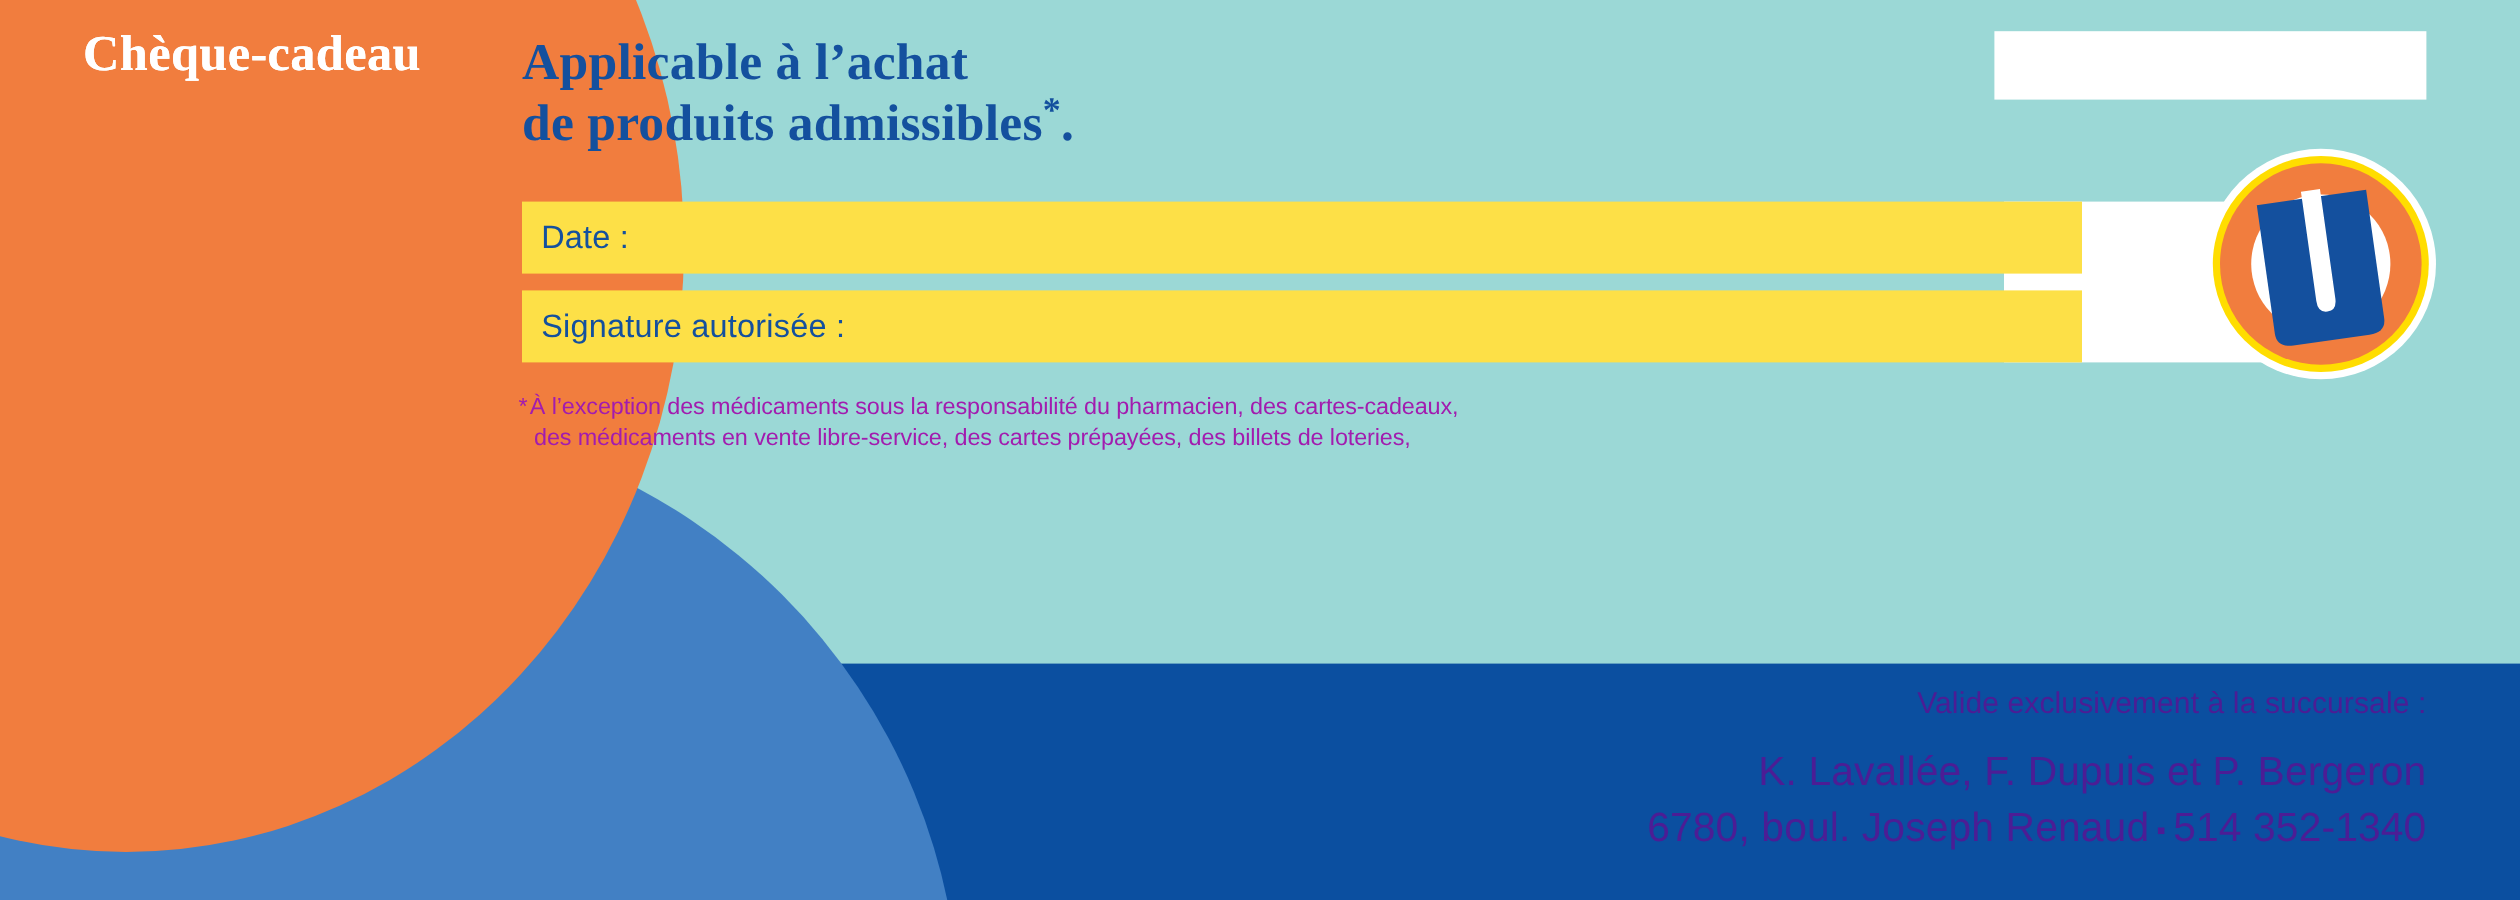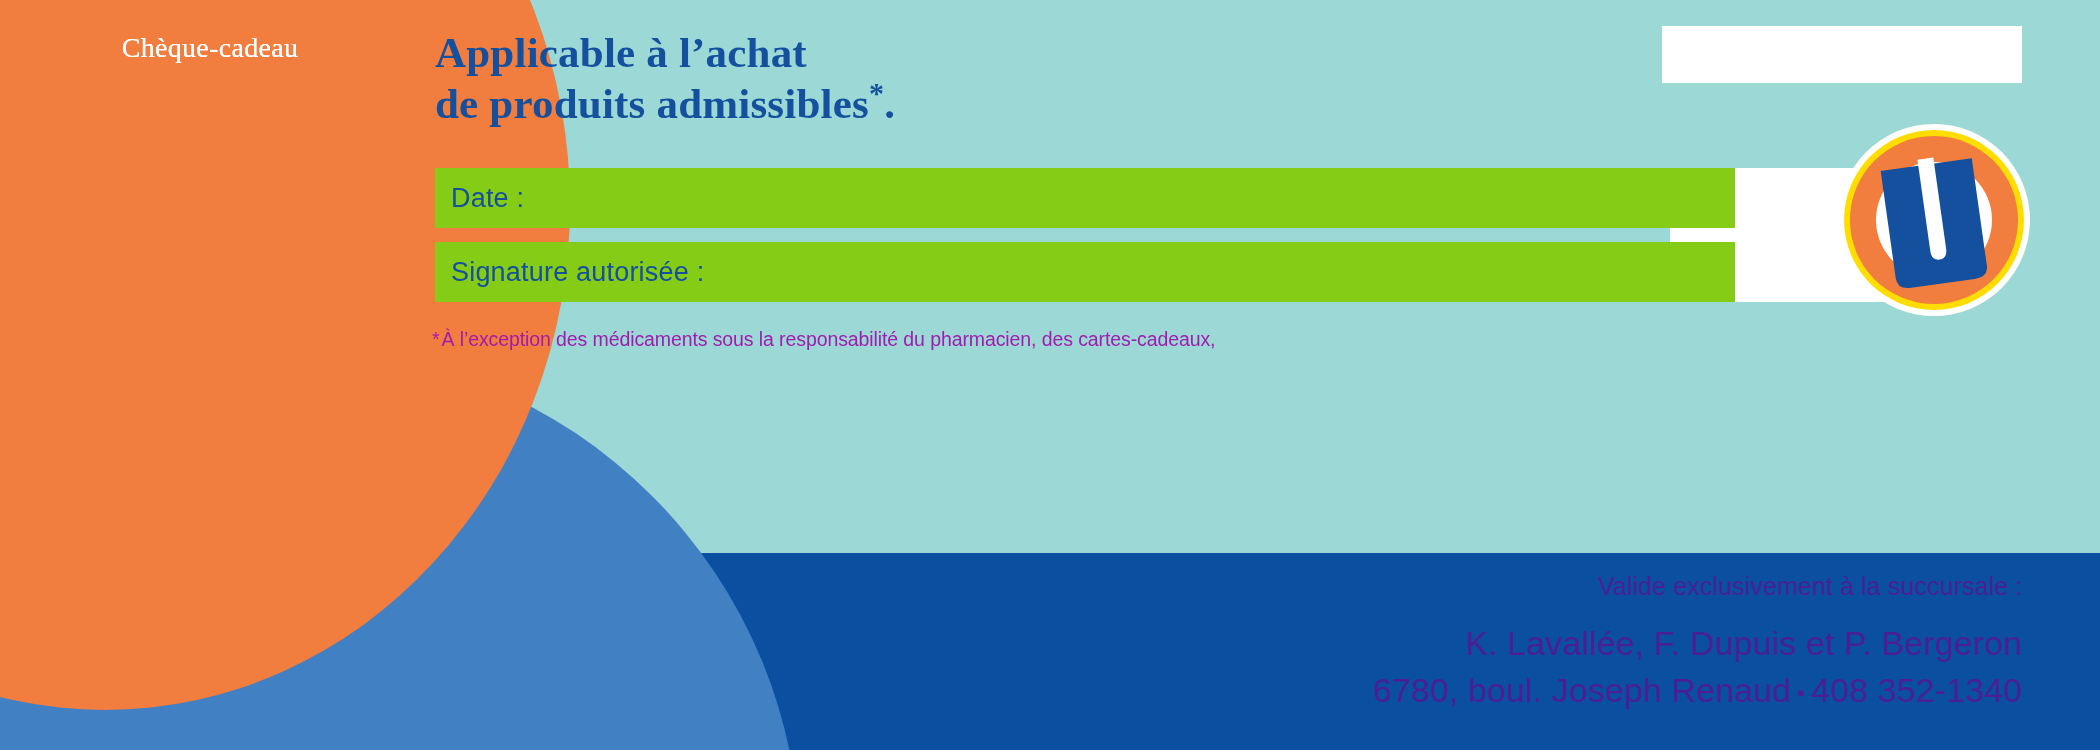--- a/index.html
+++ b/index.html
@@ -34,22 +34,22 @@
     left:-500px;top:-80px;width:900px;height:620px;background:#F17D3E;
   }
 
   
   #price-col{
     position:absolute;left:0;top:0;width:420px;height:420px;
     z-index:6;text-align:center;color:#FFFFFF;
   }
   #gift-label{
     font-family:"Liberation Serif", serif;
-    font-weight:normal;font-size:28px;letter-spacing:.3px;
-    margin-top:34px;line-height:1;
+    font-weight:bold;font-size:42px;letter-spacing:.3px;
+    margin-top:24px;line-height:1;
     text-shadow:0 0 0 #fff;
   }
   #amount-row{
     margin-top:6px;display:flex;align-items:flex-start;
     justify-content:center;line-height:1;
   }
   #amount{
     font-family:"Liberation Serif", serif;
     font-weight:bold;font-size:185px;line-height:.85;letter-spacing:-4px;
   }
@@ -66,21 +66,21 @@
   #headline{
     position:absolute;left:15px;top:28px;width:1100px;
     font-family:"Liberation Serif", serif;
     font-weight:bold;color:#14509E;font-size:43px;line-height:1.18;
     letter-spacing:.2px;
   }
   #headline .ast{font-size:30px;vertical-align:super;line-height:0;}
 
   
   .field-bar{
-    position:absolute;left:15px;width:1300px;height:60px;background:#84cc16;
+    position:absolute;left:15px;width:1300px;height:60px;background:#fde047;
     display:flex;align-items:center;
   }
   .field-label{
     color:#14509E;font-size:27px;font-weight:normal;margin-left:16px;
     font-family:"Liberation Sans", sans-serif;letter-spacing:.2px;
   }
   #date-bar{top:168px;}
   #sign-bar{top:242px;}
 
   
@@ -163,20 +163,21 @@
       <span class="field-value"></span>
     </div>
 
     <div class="field-bar" id="sign-bar">
       <span class="field-label">Signature autorisée :</span>
       <span class="field-value"></span>
     </div>
 
     <div id="disclaimer">
       <span class="star">*</span><span>À l’exception des médicaments sous la responsabilité du pharmacien,  des cartes-cadeaux,</span>
+      <span class="ind">des médicaments en vente libre-service, des cartes prépayées, des billets de loteries,</span>
     </div>
 
     <div id="logo">
       <div class="ring-white"></div>
       <div class="ring-yellow"></div>
       <div class="ring-orange"></div>
       <div class="ring-inner"></div>
       <div class="letter">
         <svg viewBox="0 0 192 192" xmlns="http://www.w3.org/2000/svg">
           <g transform="rotate(-8 96 96)">
@@ -186,17 +187,17 @@
         </svg>
       </div>
     </div>
 
   </div>
 
   <div id="footer">
     <div class="line1">Valide exclusivement à la succursale :</div>
     <div class="line2">K. Lavallée, F. Dupuis et P. Bergeron</div>
     <div class="line3">
-      <span>6780, boul. Joseph Renaud</span><span class="sep">▪</span><span>408 352-1340</span>
+      <span>6780, boul. Joseph Renaud</span><span class="sep">▪</span><span>514 352-1340</span>
     </div>
   </div>
 
 </div>
 
 </body></html>

